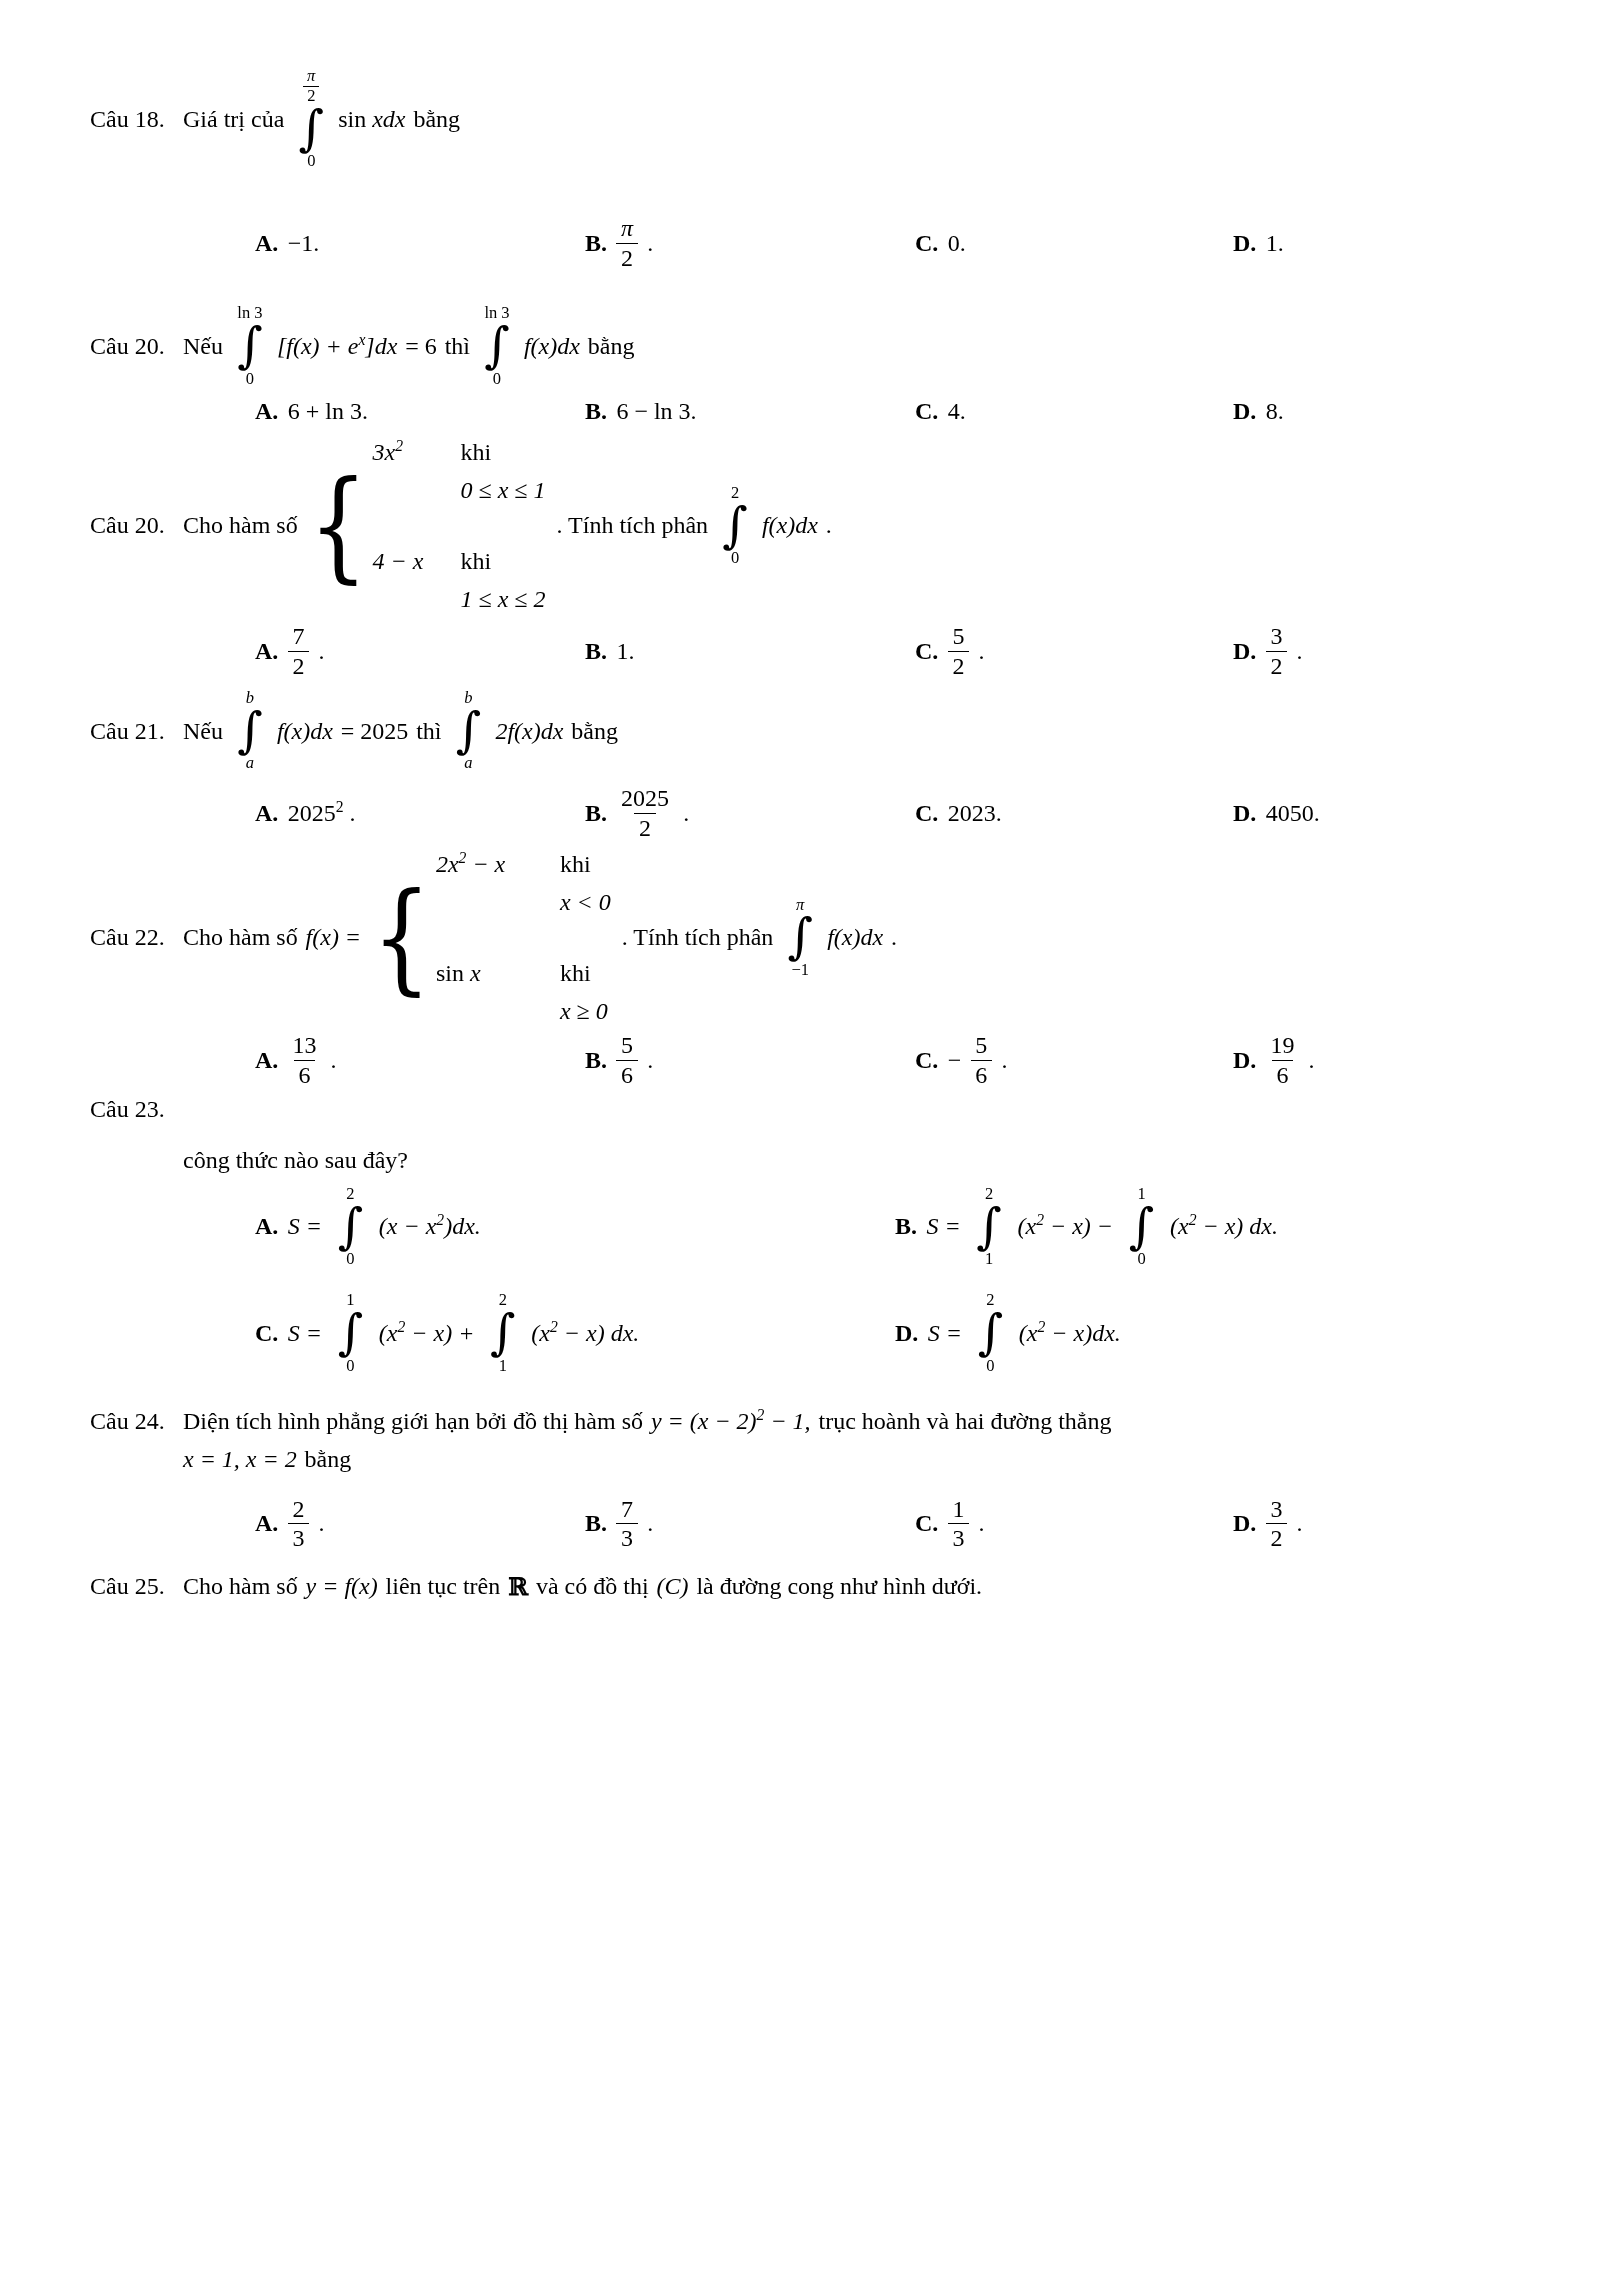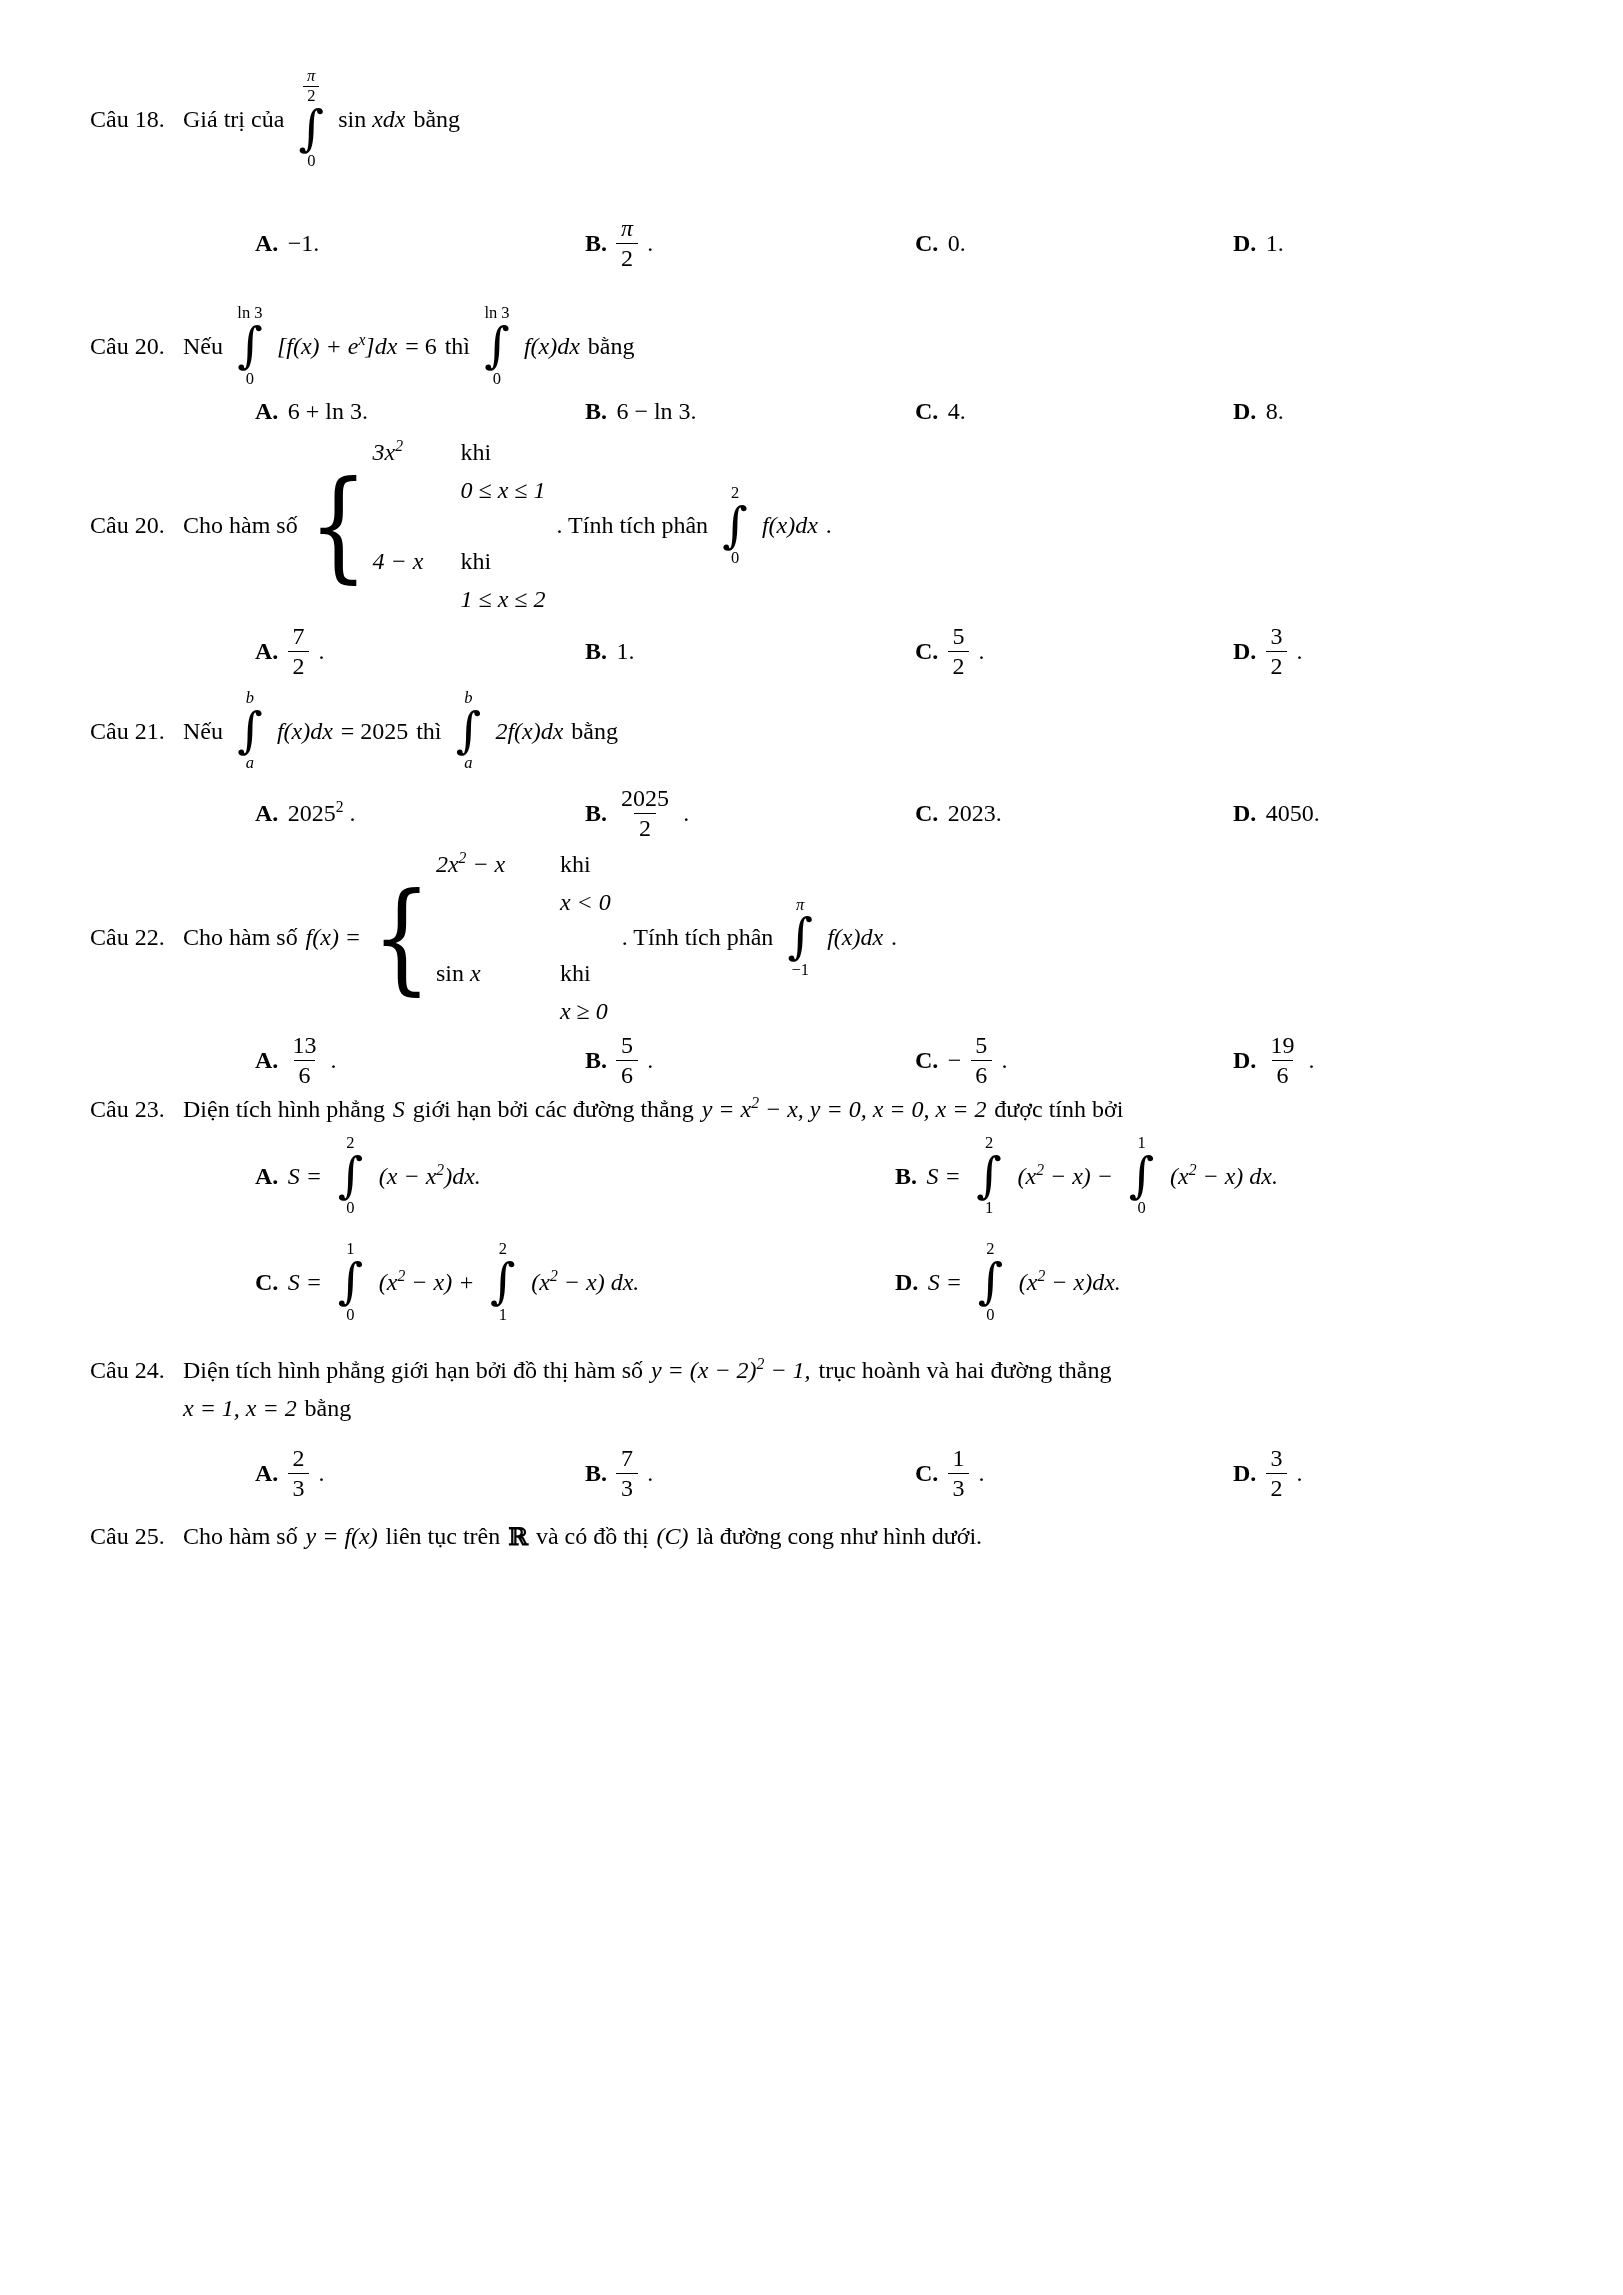--- a/index.html
+++ b/index.html
@@ -287,27 +287,23 @@
         <span class="ofrac">
           <span class="n">19</span>
           <span class="d">6</span>
         </span>
         <span>.</span>
       </span>
   </div>
 
   <div class="q" style="margin-top:6.3px;">
     <span class="qlabel">Câu 23.</span>
-    <span class="qbody">
-      <span>Diện tích hình phẳng</span>
-      <span class="mi">S</span>
-      <span>giới hạn bởi các đường thẳng</span>
-      <span class="mcomp mi"><span>y = x</span><sup>2</sup><span> − x, y = 0, x = 0, x = 2</span></span>
-      <span>được tính bởi</span>
-    </span>
+  </div>
+  <div class="q cont" style="margin-top:23.6px;">
+    <span>công thức nào sau đây?</span>
   </div>
   <div class="opts2" style="margin-top:11px;">
     <span class="opt">
       <span class="letter">A.</span>
       <span class="mi">S =</span>
       <span class="intgrl">
           <span class="lim">2</span>
           <span class="sign">∫</span>
           <span class="lim">0</span>
         </span>

